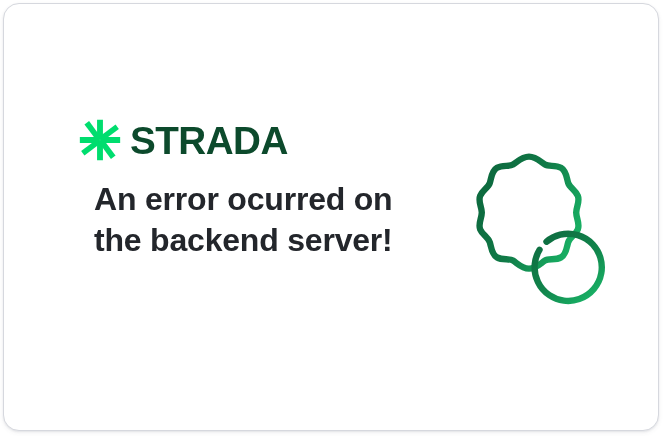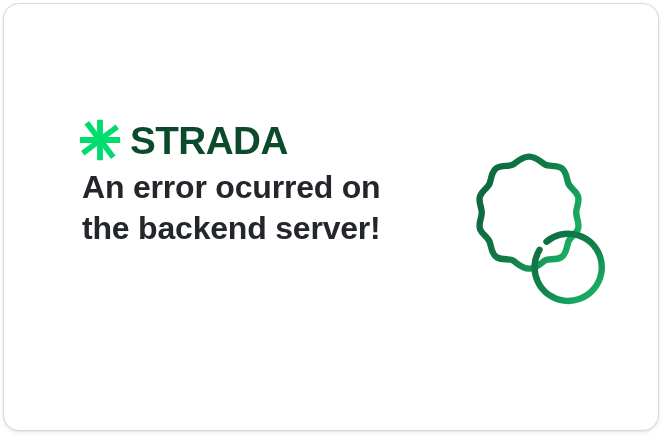--- a/index.html
+++ b/index.html
@@ -63,21 +63,21 @@
   .error-headline {
     position: absolute;
     left: 78px;
     top: 163px;
     width: 300px;
     font-size: 32px;
     line-height: 41px;
     font-weight: 700;
     color: #23262b;
     letter-spacing: -0.2px;
-    margin: 0;
+    margin: 12px;
   }
 
   
   .gear-illustration {
     position: absolute;
     left: 444px;
     top: 143px;
     width: 162px;
     height: 160px;
   }

